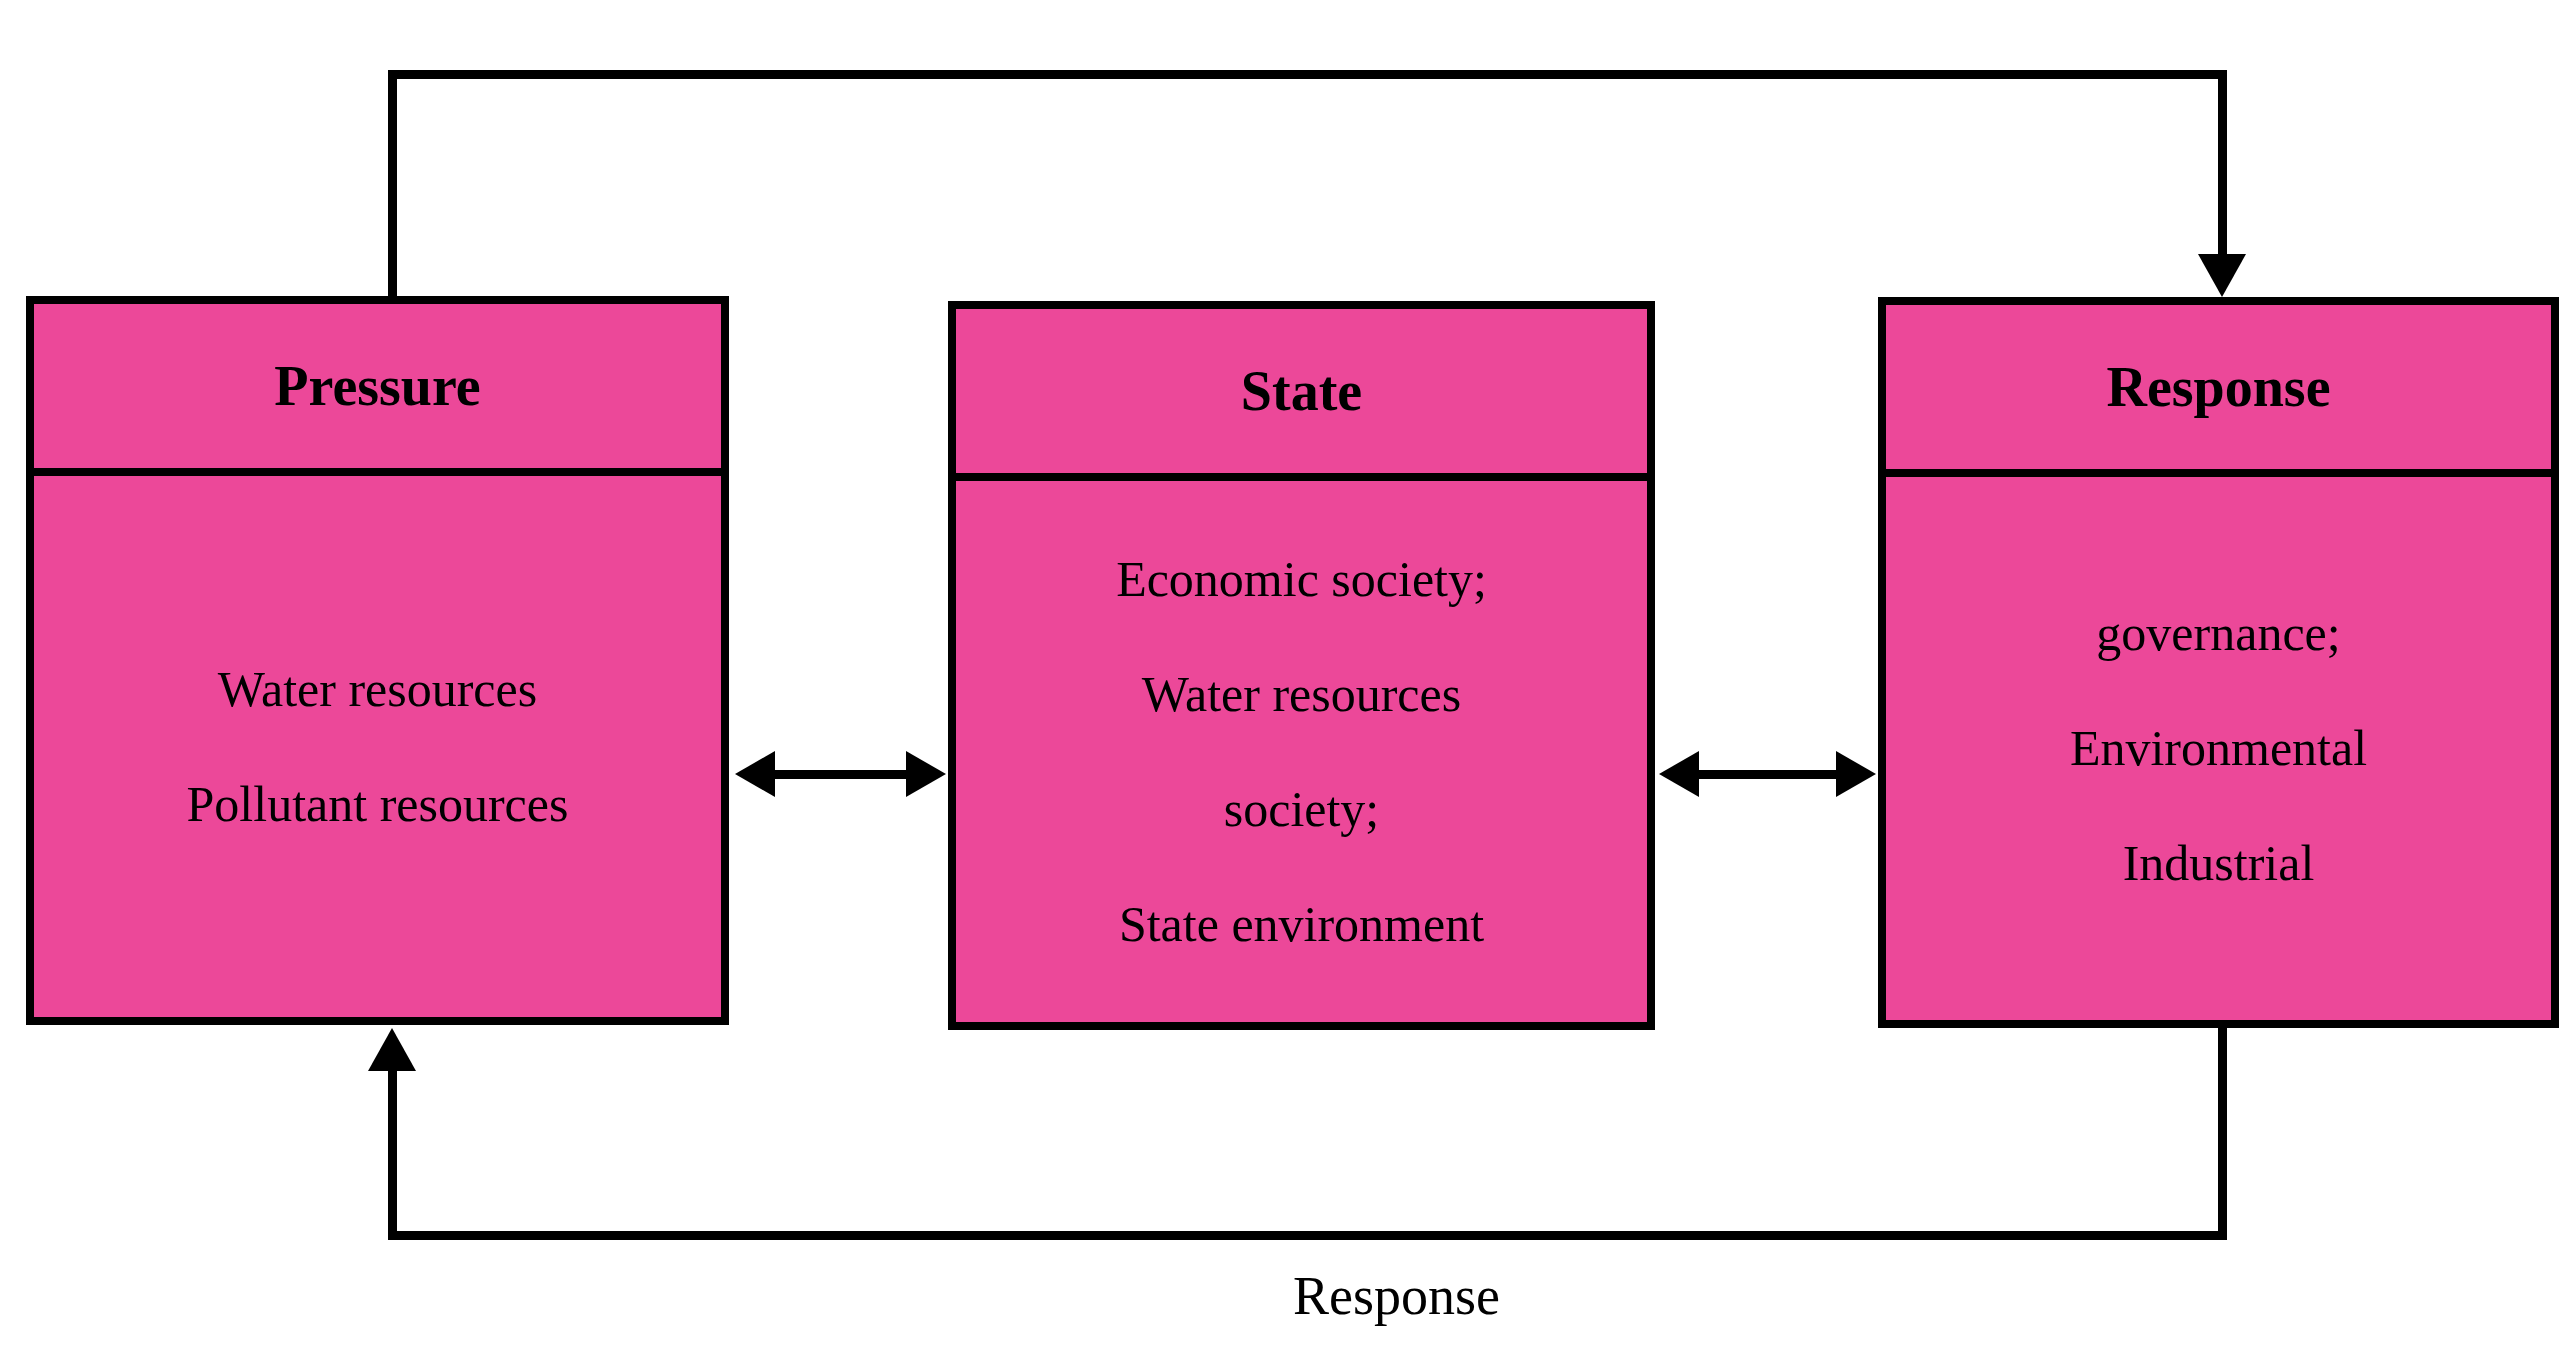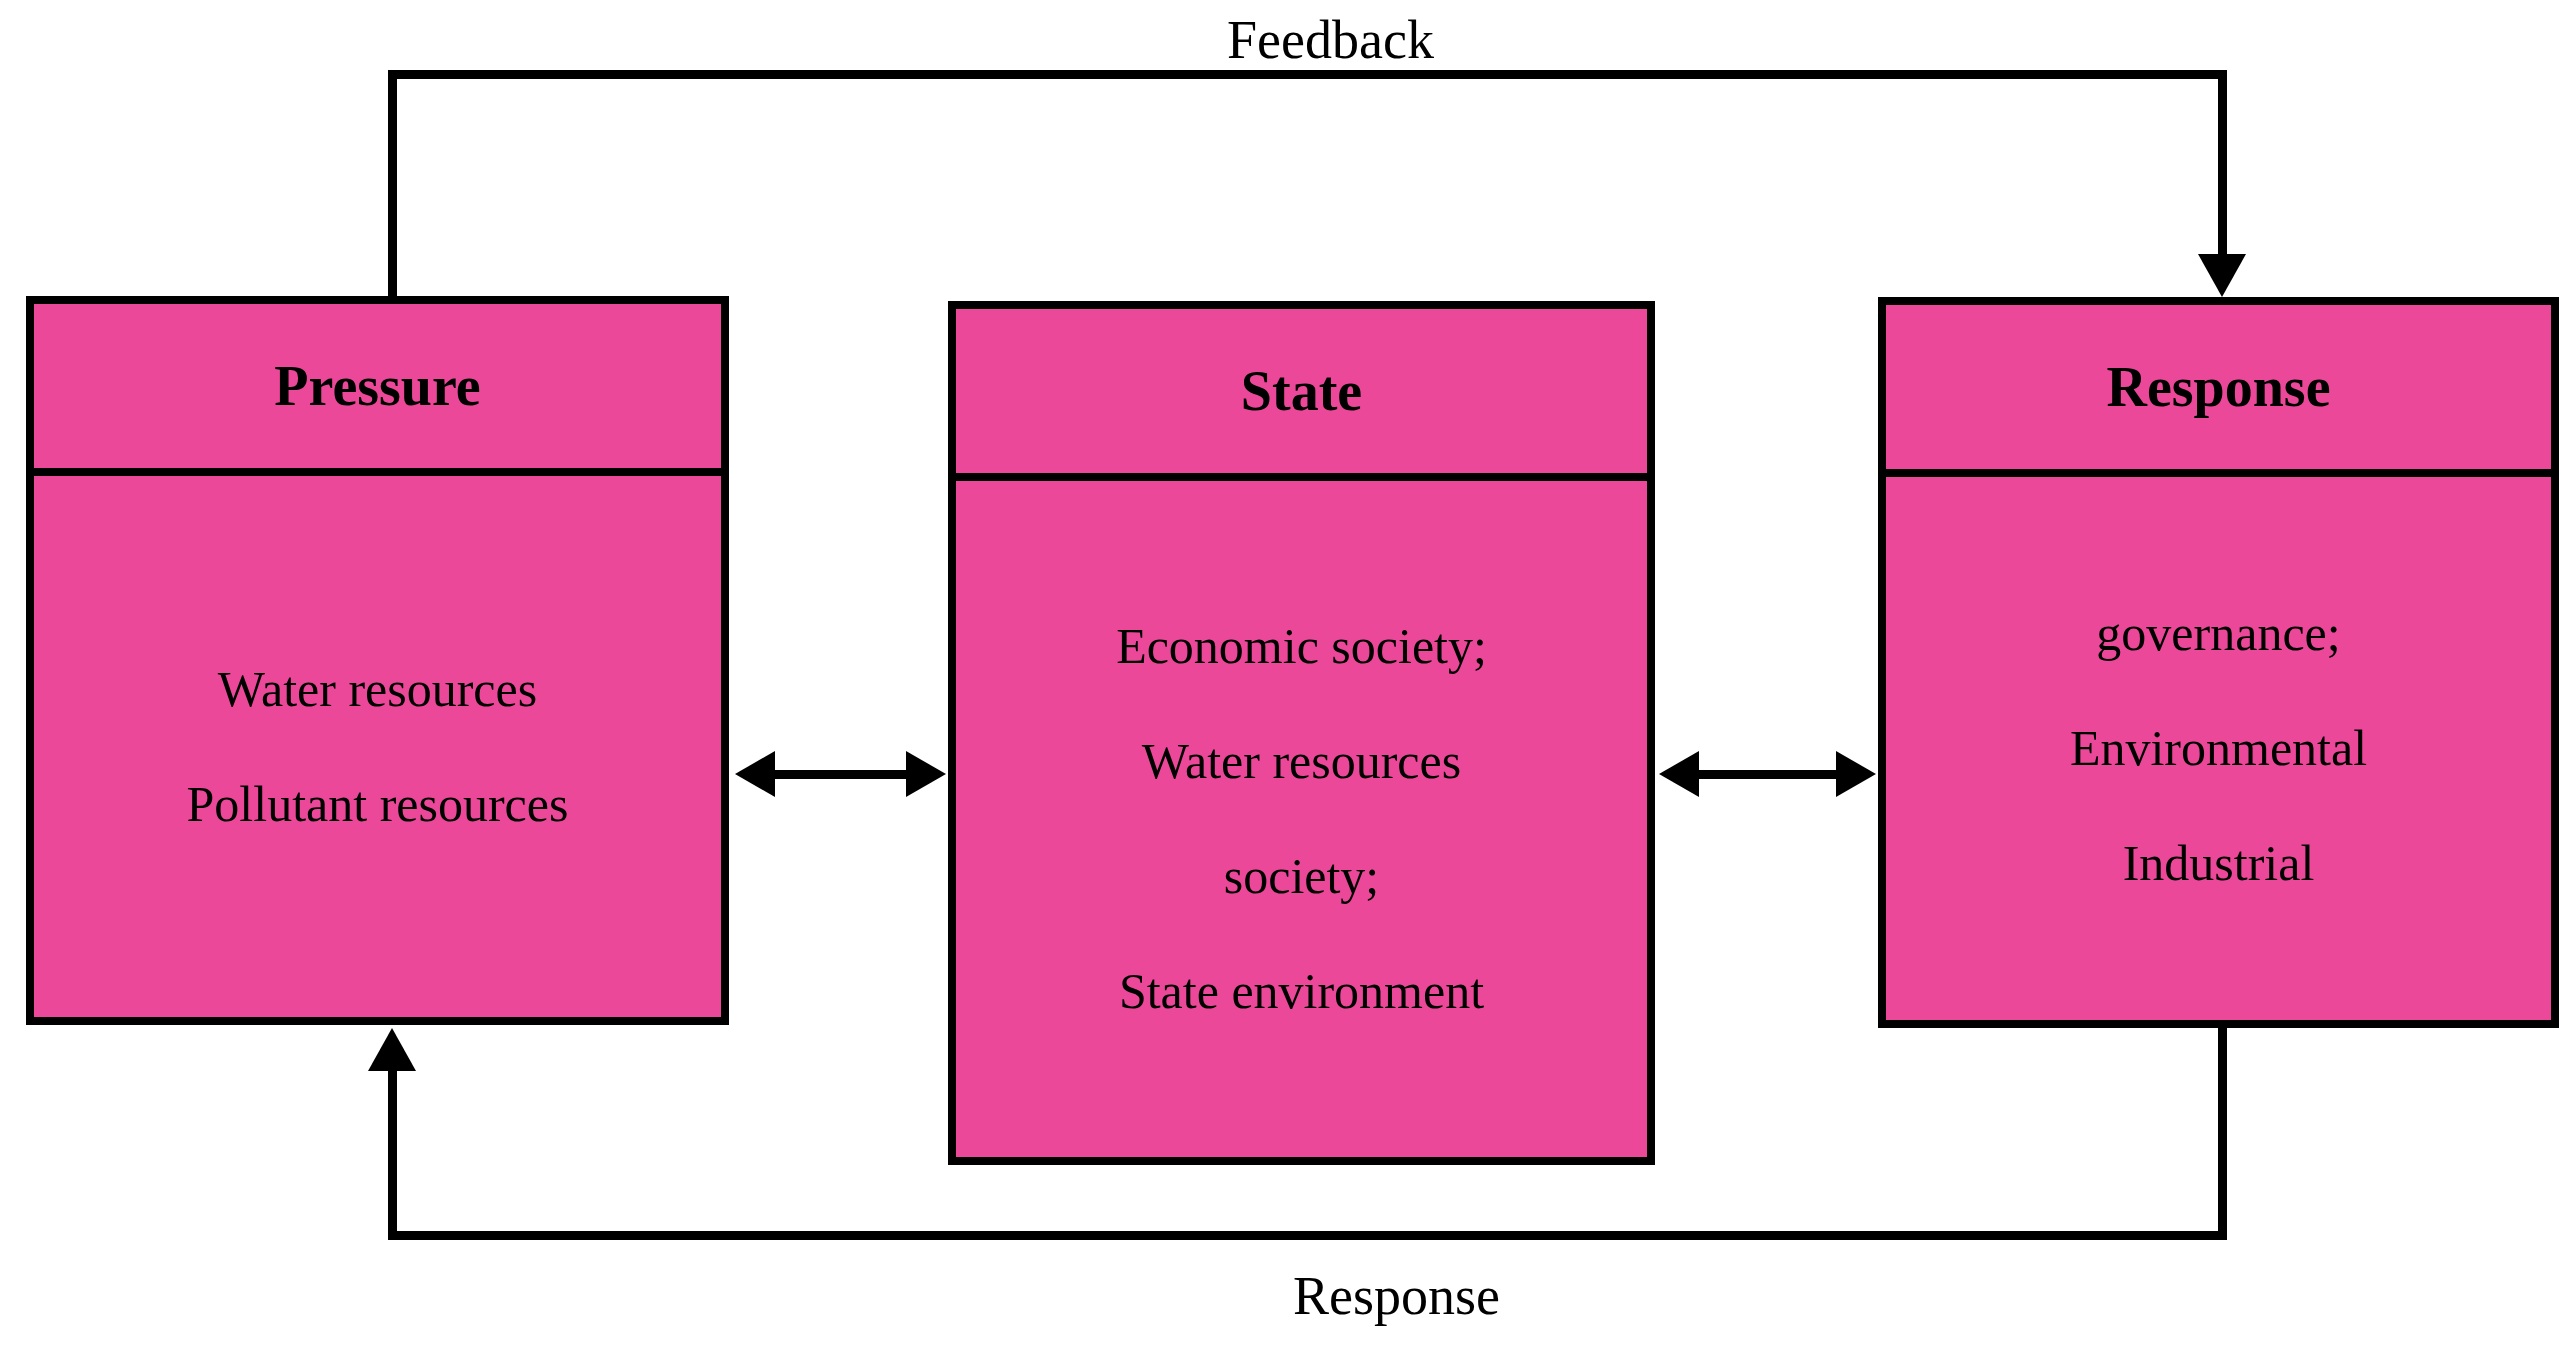--- a/index.html
+++ b/index.html
@@ -49,21 +49,20 @@
   .tri-down  { border-left: 24px solid transparent; border-right: 24px solid transparent; border-top: 43px solid #000000; }
   .tri-up    { border-left: 24px solid transparent; border-right: 24px solid transparent; border-bottom: 43px solid #000000; }
   .tri-left  { border-top: 23.5px solid transparent; border-bottom: 23.5px solid transparent; border-right: 40px solid #000000; }
   .tri-right { border-top: 23.5px solid transparent; border-bottom: 23.5px solid transparent; border-left: 40px solid #000000; }
 </style>
 </head>
 <body>
 
 <div class="stage">
 
-  <div class="flow-label" style="left:1035px; top:8.7px; width:591px;">Feedback</div>
   <div class="line" style="left:388px; top:70px; width:1839px; height:8.7px;"></div>
   <div class="line" style="left:388px; top:70px; width:8.7px; height:230px;"></div>
   <div class="line" style="left:2218px; top:70px; width:8.7px; height:186px;"></div>
   <div class="tri tri-down" style="left:2198px; top:254px;"></div>
 
   <div class="line" style="left:2218px; top:1026px; width:8.7px; height:213px;"></div>
   <div class="line" style="left:388px; top:1231px; width:1839px; height:8.7px;"></div>
   <div class="line" style="left:388px; top:1070px; width:8.7px; height:170px;"></div>
   <div class="tri tri-up" style="left:368px; top:1028px;"></div>
   <div class="flow-label" style="left:1118px; top:1265px; width:557px;">Response</div>
@@ -81,21 +80,21 @@
   </div>
 
   <div class="box" style="left:26px; top:296px; width:703px; height:729px;">
     <div class="box-header">Pressure</div>
     <div class="box-body">
       <div>Water resources</div>
       <div>Pollutant resources</div>
     </div>
   </div>
 
-  <div class="box" style="left:948px; top:301px; width:707px; height:864px;">
+  <div class="box" style="left:948px; top:301px; width:707px; height:729px;">
     <div class="box-header">State</div>
     <div class="box-body">
       <div>Economic society;</div>
       <div>Water resources</div>
       <div>society;</div>
       <div>State environment</div>
     </div>
   </div>
 
   <div class="box" style="left:1878px; top:297px; width:681px; height:731px;">

